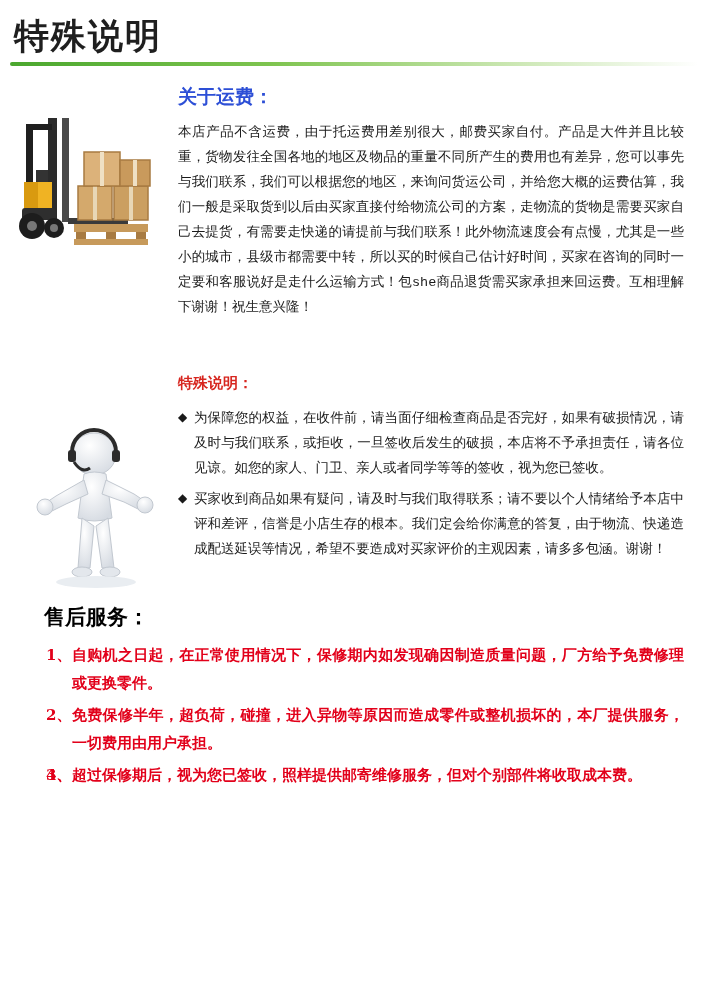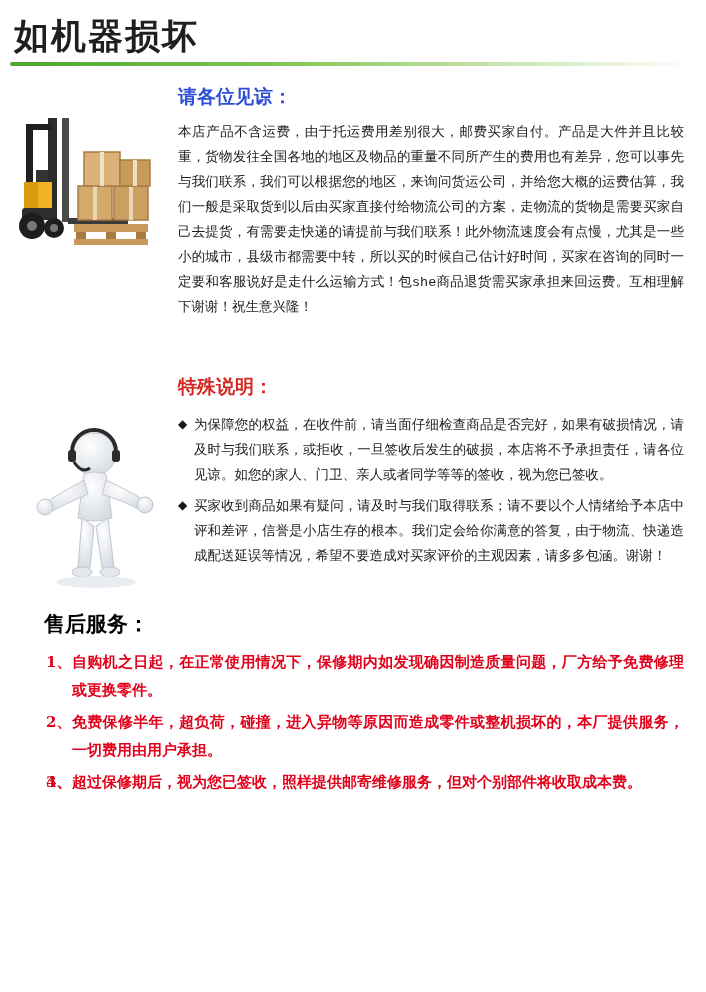--- a/index.html
+++ b/index.html
@@ -65,21 +65,21 @@
   }
   .h-blue {
     color: #2d4fd6;
     font-size: 19px;
     font-weight: bold;
     font-family: "DejaVu Serif", "Liberation Serif", serif;
     margin-bottom: 10px;
   }
   .h-red {
     color: #d7261f;
-    font-size: 19px;
+    font-size: 15px;
     font-weight: bold;
     font-family: Liberation Sans, sans-serif;
     margin-bottom: 12px;
   }
   .para {
     font-size: 13.5px;
     line-height: 25px;
     color: #1a1a1a;
     text-align: justify;
     font-family: Liberation Mono, monospace;
@@ -152,21 +152,21 @@
     left: 0;
     top: 0;
   }
 </style>
 </head>
 <body>
 
 <div class="page">
 
   <div class="header">
-    <div class="header-title">如机器损坏</div>
+    <div class="header-title">特殊说明</div>
     <div class="header-rule"></div>
   </div>
 
   <div class="section-shipping">
 
     <div class="ship-illustration">
       <svg viewBox="0 0 140 160" width="140" height="160" xmlns="http://www.w3.org/2000/svg">
 
         <rect x="30" y="10" width="9" height="104" fill="#2b2b2b"></rect>
         <rect x="44" y="10" width="7" height="104" fill="#4a4a4a"></rect>
@@ -200,21 +200,21 @@
           <rect x="111" y="78" width="4" height="34" fill="#e8d7b6"></rect>
           <rect x="66" y="44" width="36" height="34" fill="#dcb27a" stroke="#a87b42" stroke-width="1.5"></rect>
           <rect x="82" y="44" width="4" height="34" fill="#efe0c4"></rect>
           <rect x="102" y="52" width="30" height="26" fill="#c99a5c" stroke="#a87b42" stroke-width="1.5"></rect>
           <rect x="115" y="52" width="4" height="26" fill="#efe0c4"></rect>
         </g>
       </svg>
     </div>
 
     <div class="ship-body">
-      <div class="h-blue">请各位见谅：</div>
+      <div class="h-blue">关于运费：</div>
       <div class="para">本店产品不含运费，由于托运费用差别很大，邮费买家自付。产品是大件并且比较重，货物发往全国各地的地区及物品的重量不同所产生的费用也有差异，您可以事先与我们联系，我们可以根据您的地区，来询问货运公司，并给您大概的运费估算，我们一般是采取货到以后由买家直接付给物流公司的方案，走物流的货物是需要买家自己去提货，有需要走快递的请提前与我们联系！此外物流速度会有点慢，尤其是一些小的城市，县级市都需要中转，所以买的时候自己估计好时间，买家在咨询的同时一定要和客服说好是走什么运输方式！包she商品退货需买家承担来回运费。互相理解下谢谢！祝生意兴隆！</div>
     </div>
   </div>
 
   <div class="section-special">
 
     <div class="special-illustration">
       <svg viewBox="0 0 130 180" width="130" height="180" xmlns="http://www.w3.org/2000/svg">
         <defs>
           <radialGradient id="gw" cx="40%" cy="30%" r="75%">

